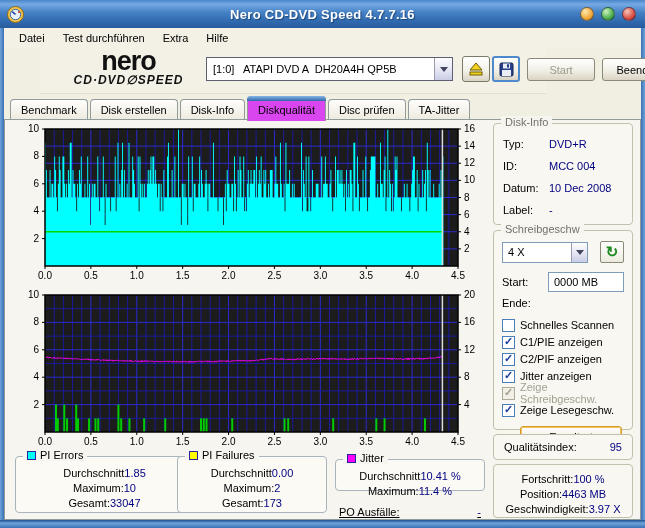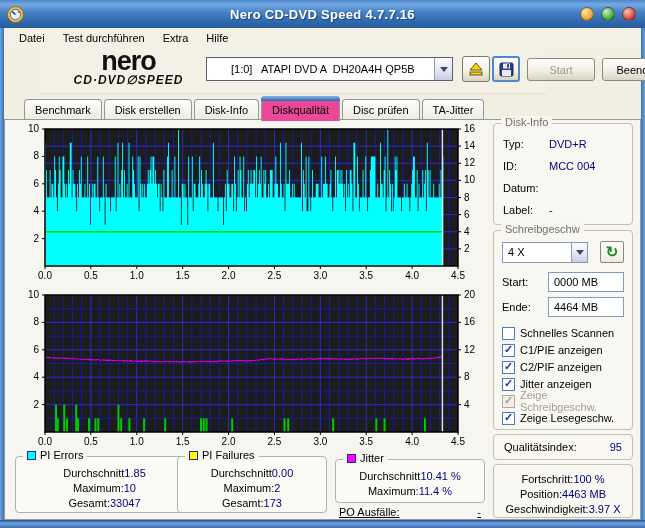--- a/index.html
+++ b/index.html
@@ -30,40 +30,40 @@
   .menubar { position:absolute; left:4px; top:28px; width:637px; height:20px; background:#F3F1E5;
     display:flex; align-items:center; padding-left:6px; }
   .menu-item { padding:2px 9px; cursor:default; }
   .toolbar { position:absolute; left:4px; top:48px; width:506px; height:46px; background:#F3F1E5;
     border-bottom:1px solid #E2DFD0;margin-left:36px; }
   .logo { position:absolute; left:16px; top:1px; width:145px; text-align:center; color:#111; }
   .logo-brand { font-size:27px; font-weight:bold; letter-spacing:-1px; line-height:25px; }
   .logo-sub { font-size:12px; font-weight:bold; font-style:italic; letter-spacing:1px; line-height:12px; }
   .combo { position:absolute; left:166px; top:9px; width:247px; height:24px; background:#fff;
     border:1px solid #5F5F73; display:flex; align-items:center; }
-  .combo-text { flex:1; padding-left:24px; white-space:pre; }
+  .combo-text { flex:1; padding-left:6px; white-space:pre; }
   .combo-arrow-btn { width:18px; height:22px; margin:0; background:linear-gradient(180deg,#FDFDFE,#E3E4F2 60%,#C9CCE4);
     border-left:1px solid #9B9BB0; display:flex; align-items:center; justify-content:center; }
   .tri-down { width:0; height:0; border-left:4px solid transparent; border-right:4px solid transparent;
     border-top:5px solid #44455E; }
   .tool-btn { position:absolute; top:8px; width:28px; height:26px; border:1px solid #7A7A68; border-radius:3px;
     background:linear-gradient(180deg,#FFFFFF,#F1EFE6 60%,#D9D3C3); display:flex; align-items:center; justify-content:center; }
   .tool-btn.focused { border:2px solid #4E8ACB; }
   .push-btn { position:absolute; top:10px; height:23px; border:1px solid #8A8A78; border-radius:3px;
     background:linear-gradient(180deg,#FFFFFF,#F1EFE6 55%,#D9D3C3); font-size:11px;
     font-family:"Liberation Sans",sans-serif; }
   .push-btn.disabled { color:#9B9B8B; }
 
   
   .tabstrip { position:absolute; left:4px; top:94px; width:637px; height:26px; background:#F1EFE2;
-    display:flex; align-items:flex-end; padding-left:20px; }
+    display:flex; align-items:flex-end; padding-left:6px; }
   .tab { position:relative; border:1px solid #919B9C; border-bottom:none; border-radius:4px 4px 0 0;
     padding:4px 10px 4px 10px; margin-right:2px; background:linear-gradient(#FEFDFB,#EDEADE);
     z-index:1; cursor:default; }
-  .tab.active { background:#ec4899; padding-top:7px; padding-bottom:5px; margin-bottom:-1px; z-index:3; }
+  .tab.active { background:#d946ef; padding-top:7px; padding-bottom:5px; margin-bottom:-1px; z-index:3; }
   .tab.active::before { content:""; position:absolute; left:-1px; right:-1px; top:-1px; height:5px;
     border-radius:4px 4px 0 0; background:linear-gradient(180deg,#85B6EA,#2E66A8); }
 
   
   .page { position:absolute; left:4px; top:119px; width:637px; height:401px; border:1px solid #919B9C;
     background:#F6F5EF; z-index:2; }
   .chart { position:absolute; left:8px; }
 
   
   .groupbox { position:absolute; border:1px solid #A9B4BE; border-radius:4px; background:#FBFAF5; }
@@ -443,21 +443,21 @@
             <span>Maximum:</span>
             <span class="v">2</span>
           </div>
         <div class="kv">
             <span>Gesamt:</span>
             <span class="v">173</span>
           </div>
       </div>
     </div>
 
-    <div class="groupbox" style="left:330px;top:339px;width:150px;height:44px;">
+    <div class="groupbox" style="left:330px;top:339px;width:150px;height:32px;">
       <span class="legend dark">
           <span class="legend-sq" style="background-color: rgb(255, 0, 255);"></span>
           <span>Jitter</span>
         </span>
       <div class="stat-rows">
         <div class="kv">
             <span>Durchschnitt</span>
             <span class="v">10.41 %</span>
           </div>
         <div class="kv">
@@ -477,20 +477,21 @@
         <div class="di-row">
             <span>Typ:</span>
             <span class="v">DVD+R</span>
           </div>
         <div class="di-row">
             <span>ID:</span>
             <span class="v">MCC 004</span>
           </div>
         <div class="di-row">
             <span>Datum:</span>
+            <span class="v">10 Dec 2008</span>
           </div>
         <div class="di-row">
             <span>Label:</span>
             <span class="v">-</span>
           </div>
       </div>
     </div>
 
     <div class="groupbox gb-plain" style="left:488px;top:110px;width:140px;height:200px;">
       <span class="legend">Schreibgeschw</span>
@@ -505,21 +506,20 @@
           <div class="refresh-btn">
               <span>↻</span>
             </div>
         </div>
         <div class="field-row">
           <span>Start:</span>
           <input value="0000 MB" style="">
         </div>
         <div class="field-row" style="margin-top:5px;">
           <span>Ende:</span>
-          <input value="4464 MB" style="">
         </div>
         <div class="cb-list">
           <div class="cbrow">
             <span class="cb"></span>
             <span class="cblabel">Schnelles Scannen</span>
           </div>
           <div class="cbrow">
             <span class="cb checked"></span>
             <span class="cblabel">C1/PIE anzeigen</span>
           </div>

